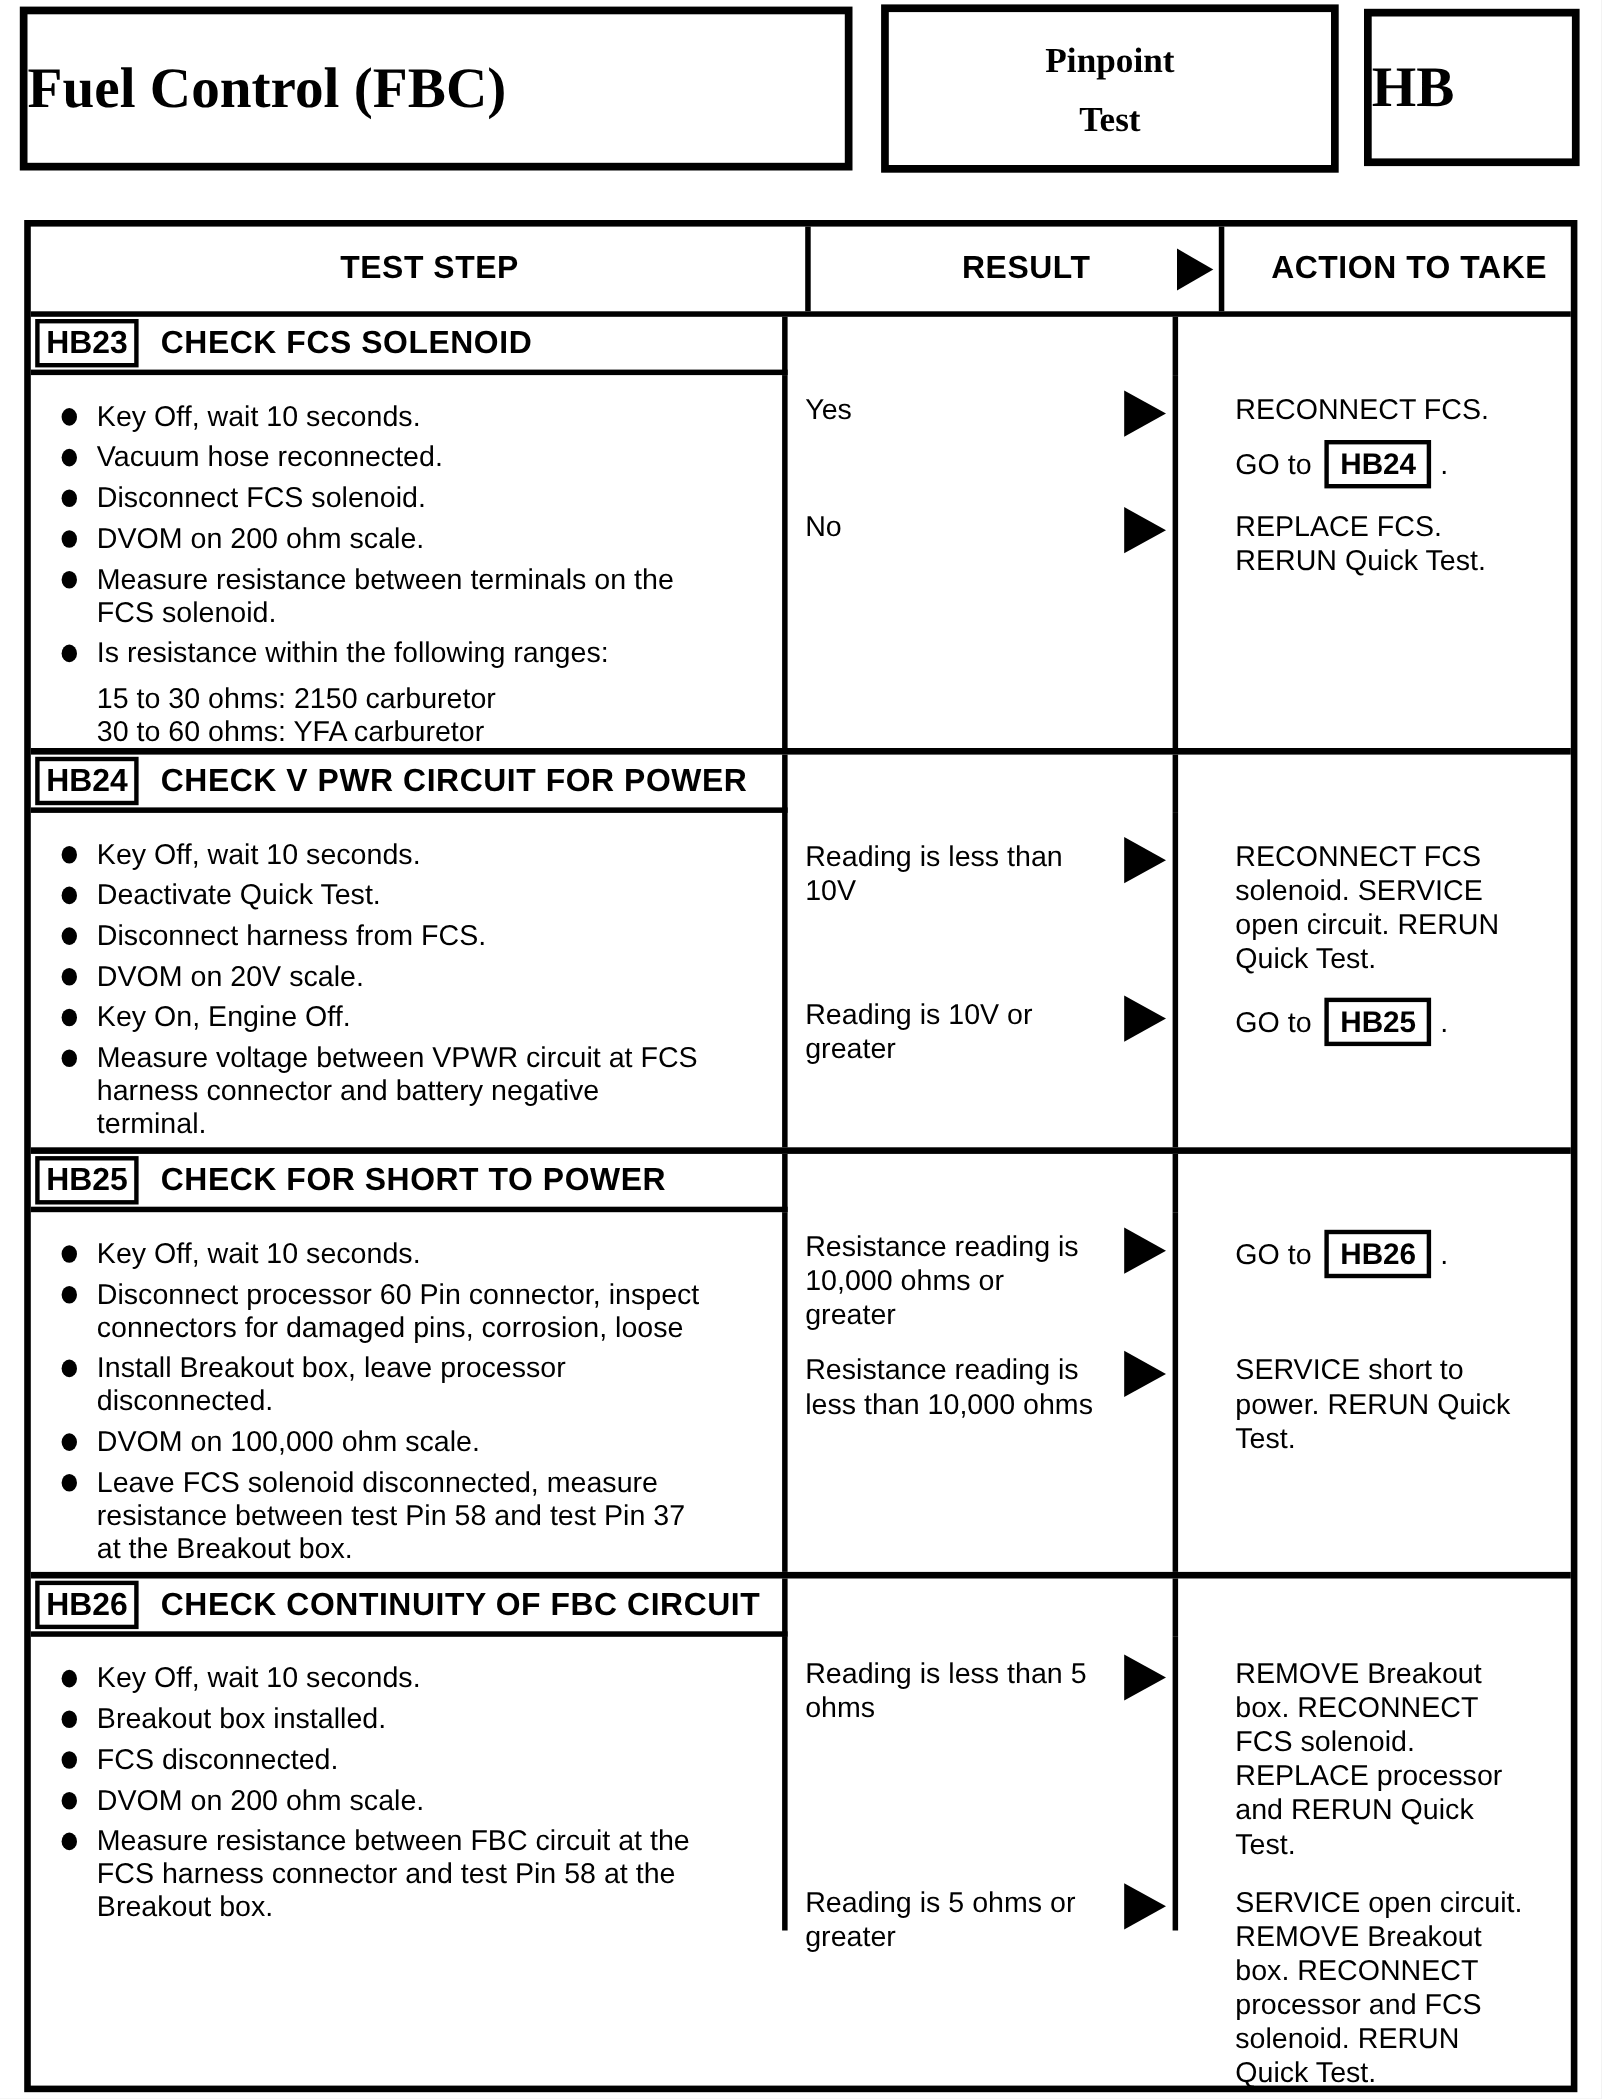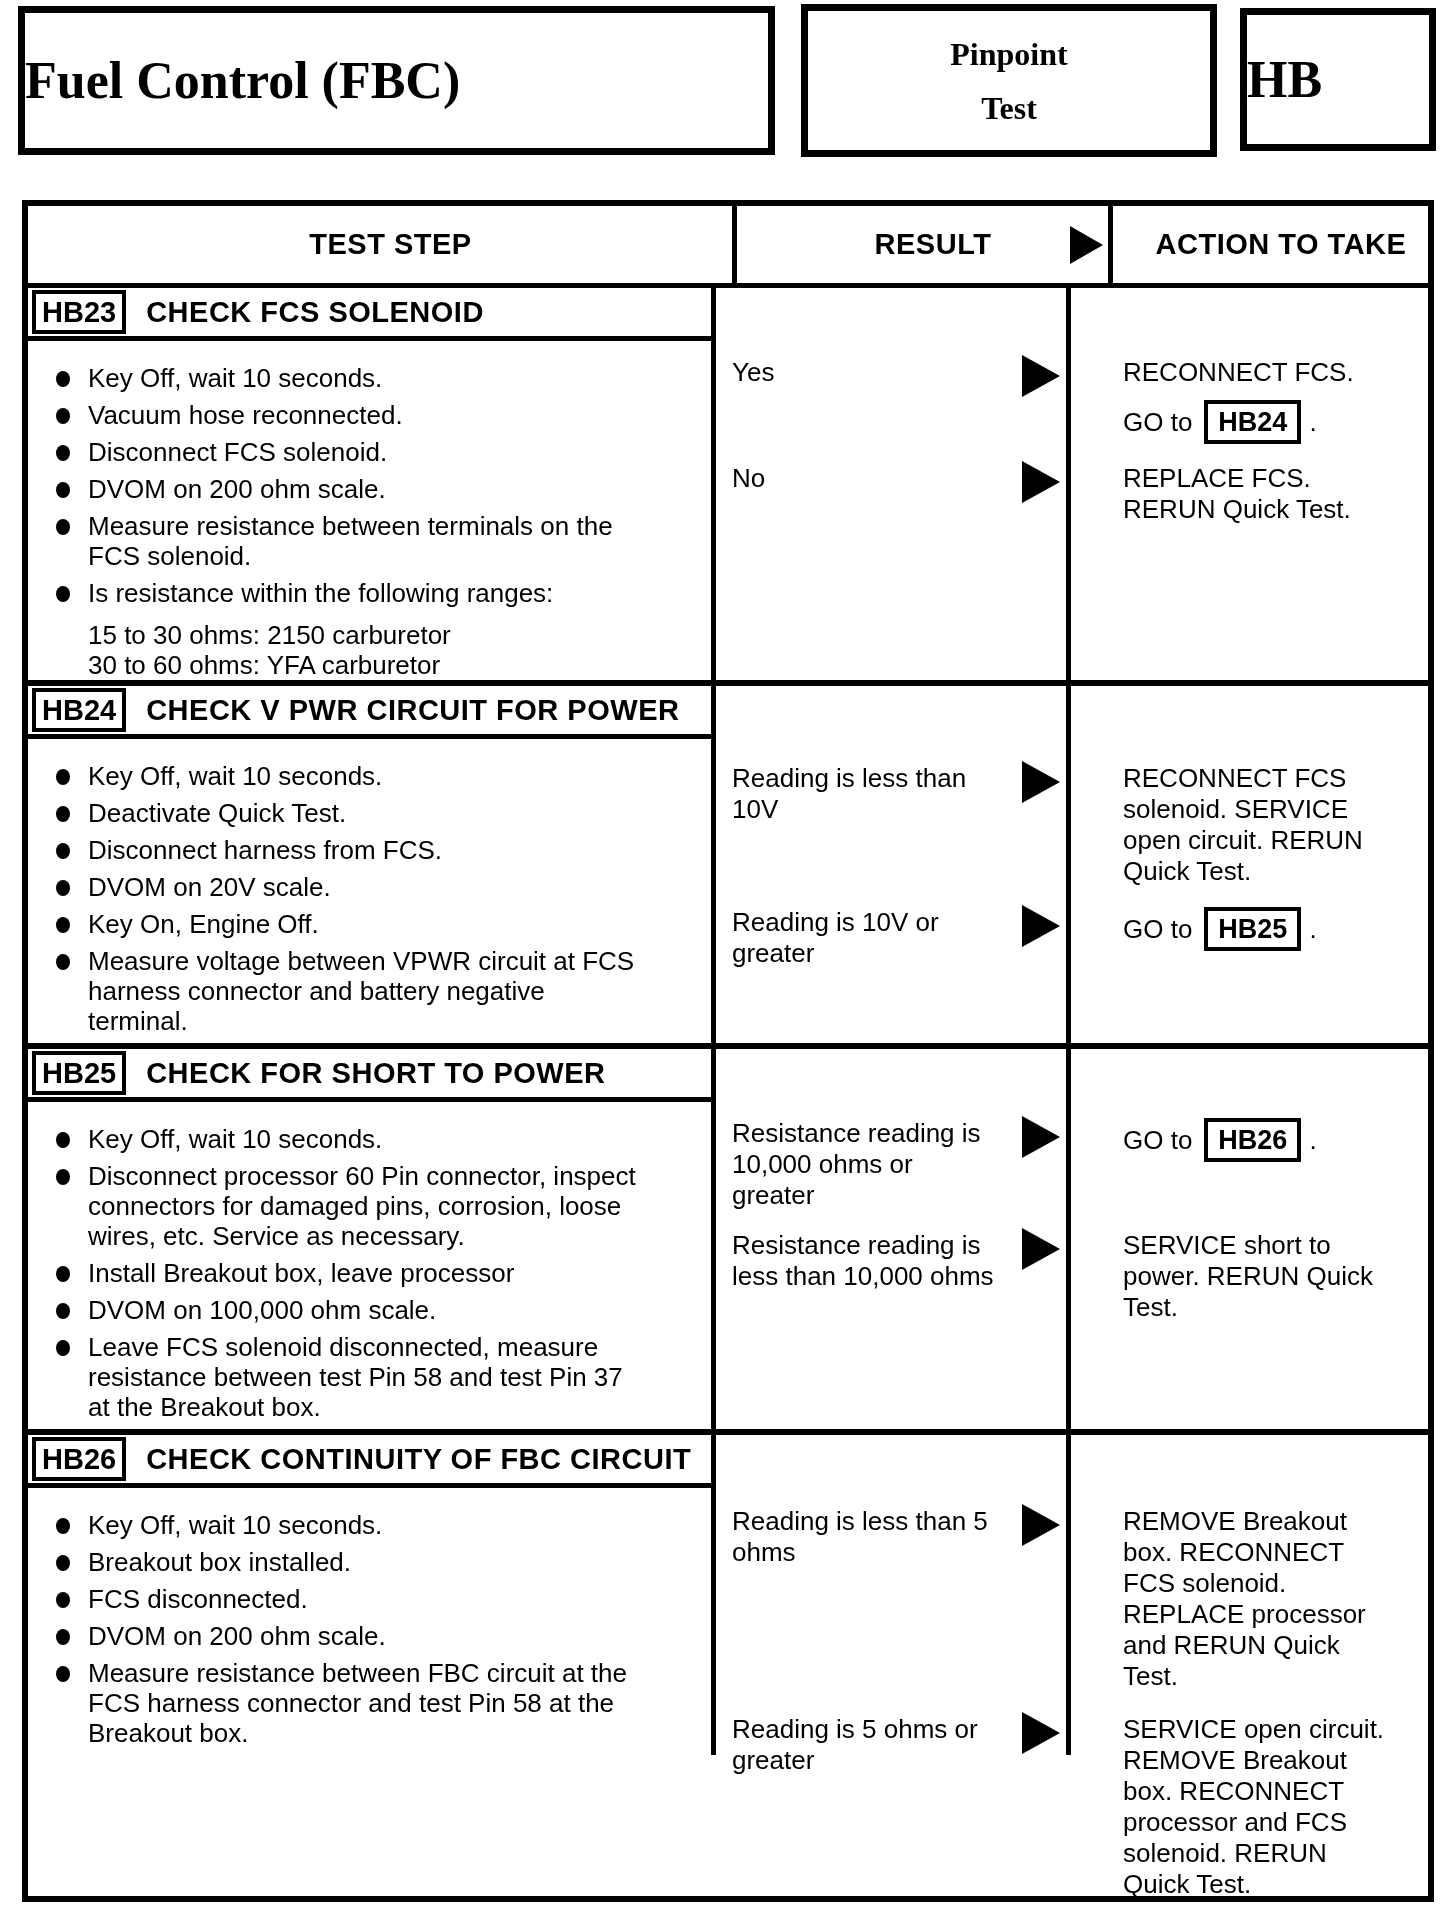--- a/index.html
+++ b/index.html
@@ -249,25 +249,25 @@
       <div class="row body b2">
         <div class="c1">
           <div class="step">
               <span class="bullet"></span>
               <div>Key Off, wait 10 seconds.</div>
             </div>
           <div class="step">
               <span class="bullet"></span>
               <div>Disconnect processor 60 Pin connector, inspect</div>
               <div>connectors for damaged pins, corrosion, loose</div>
-              <div>wires, etc. Service as necessary.</div>
             </div>
           <div class="step">
               <span class="bullet"></span>
               <div>Install Breakout box, leave processor</div>
+              <div>disconnected.</div>
             </div>
           <div class="step">
               <span class="bullet"></span>
               <div>DVOM on 100,000 ohm scale.</div>
             </div>
           <div class="step">
               <span class="bullet"></span>
               <div>Leave FCS solenoid disconnected, measure</div>
               <div>resistance between test Pin 58 and test Pin 37</div>
               <div>at the Breakout box.</div>

